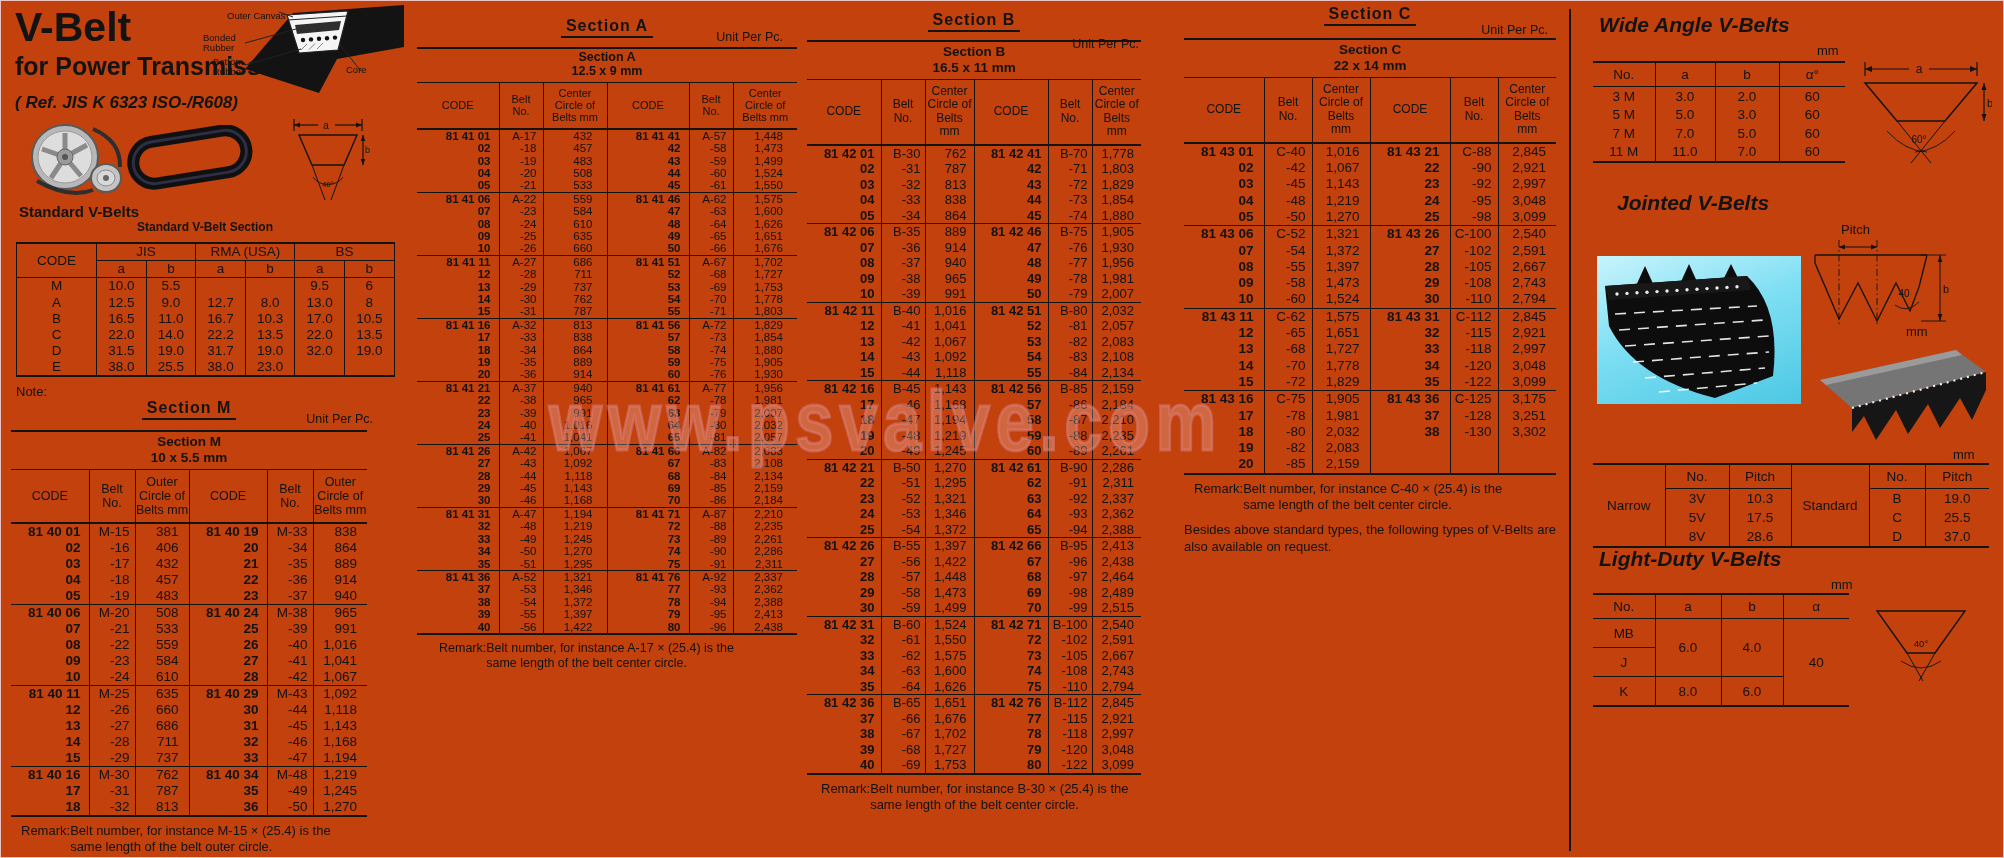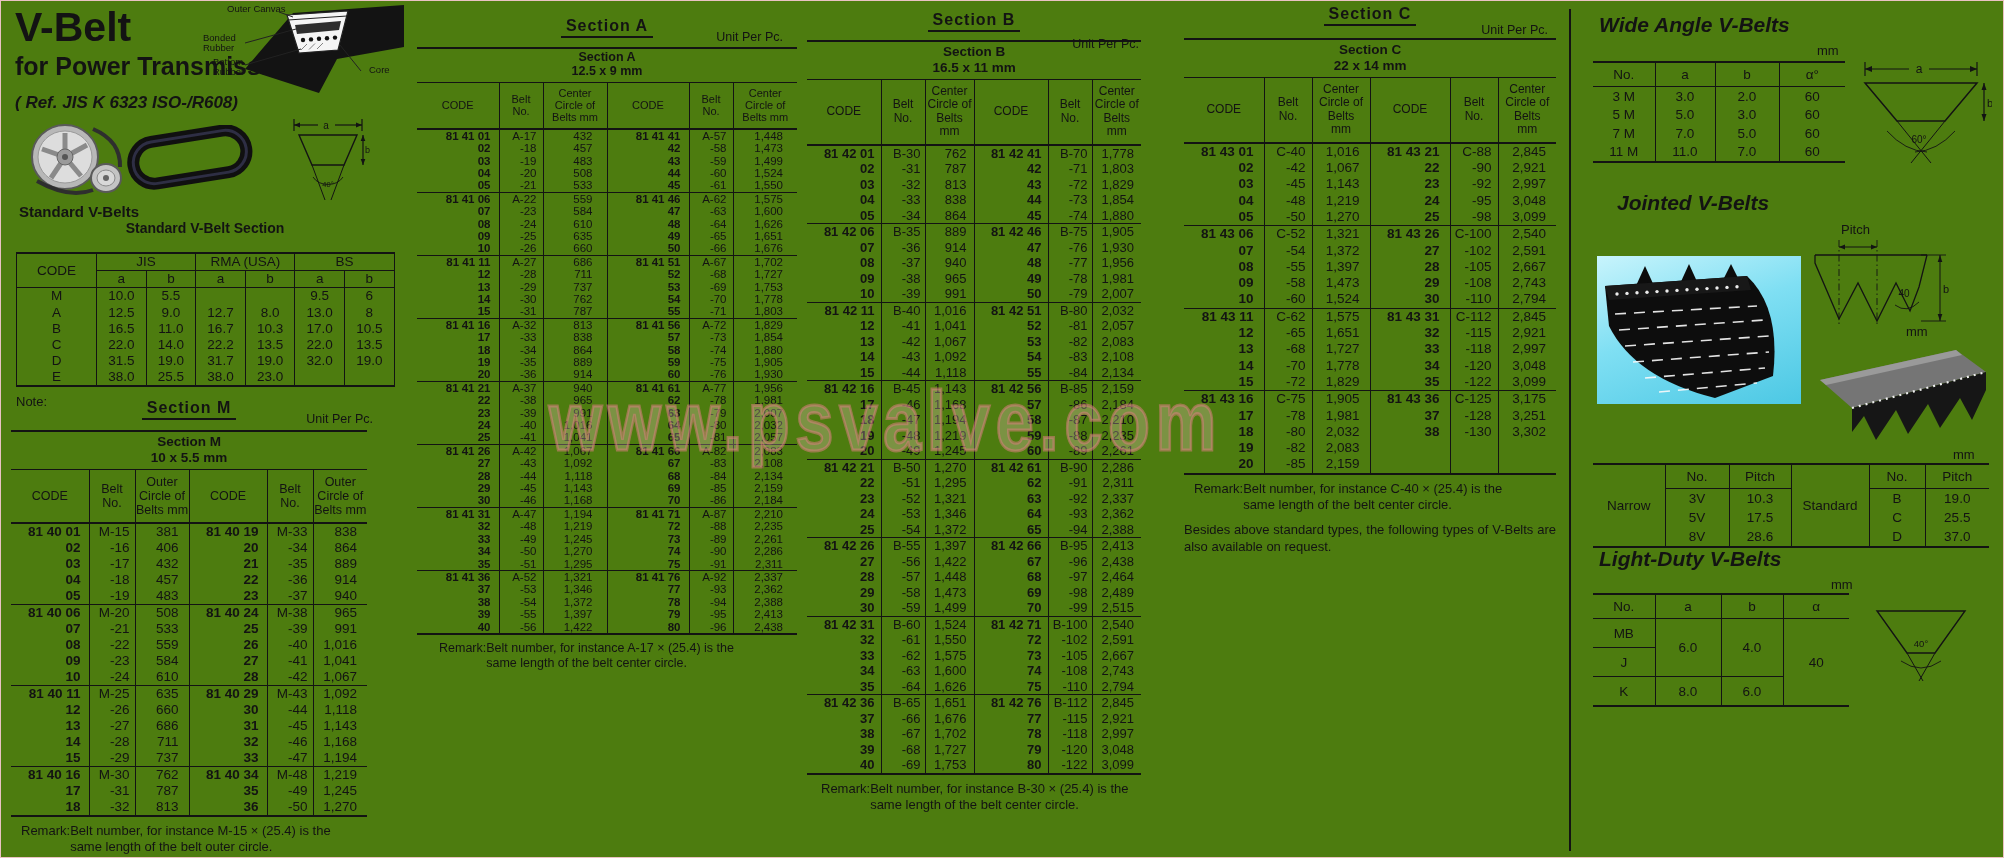--- a/index.html
+++ b/index.html
@@ -1,16 +1,16 @@
 <!DOCTYPE html>
 <html><head>
 <meta charset="utf-8">
 <style>
   html,body{margin:0;padding:0;background:#fff;}
-  #page{position:relative;width:2004px;height:858px;background:#4d7c0f;overflow:hidden;
+  #page{position:relative;width:2004px;height:858px;background:#c2410c;overflow:hidden;
         font-family:"Liberation Sans",sans-serif;color:#131313;border:1px solid #eac2c2;box-sizing:border-box;}
   .abs{position:absolute;}
 
   
   #title-main{font-size:41px;font-weight:bold;letter-spacing:0px;line-height:1.0;}
   #title-sub{font-size:25px;font-weight:bold;margin-top:4px;white-space:nowrap;}
   #title-ref{font-size:17px;font-weight:bold;font-style:italic;margin-top:12px;white-space:nowrap;}
   #std-belts-label{font-size:15px;font-weight:bold;}
 
   
@@ -18,21 +18,21 @@
   .mm-label{font-size:13px;}
   .sec-head{display:block;width:fit-content;margin:0 auto;font-size:16px;font-weight:bold;letter-spacing:1px;
             border-bottom:2px solid #131313;padding:0 5px 1px;}
   .remark{display:flex;font-size:13px;margin-top:6px;line-height:1.22;}
   .remark .rtxt{white-space:pre-line;}
   .besides{font-size:13px;text-align:justify;margin-top:10px;line-height:1.3;}
   .xs-label{position:absolute;font-size:9.5px;line-height:1.08;white-space:pre-line;}
 
   
   #std-wrap{width:378px;}
-  .std-title{text-align:center;font-size:14px;font-weight:bold;margin-bottom:16px;}
+  .std-title{text-align:center;font-size:12px;font-weight:bold;margin-bottom:8px;}
   .std-table{border-collapse:collapse;width:100%;table-layout:fixed;border-top:2px solid #131313;border-bottom:2px solid #131313;}
   .std-table td{border:1px solid #131313;text-align:center;font-size:13.5px;padding:1px 2px;line-height:1.05;}
   .std-table .drow td{border-top:none;border-bottom:none;height:13.5px;}
   .std-note{display:flex;gap:8px;font-size:13px;margin-top:7px;line-height:1.25;}
   .std-note .ntxt{white-space:pre-line;}
 
   
   .belt-table{border-collapse:collapse;width:100%;table-layout:fixed;border-bottom:2.5px solid #131313;}
   .belt-table td{padding:0;overflow:hidden;}
   .belt-table .ttl td{border-top:2.5px solid #131313;border-bottom:1.5px solid #131313;text-align:center;
@@ -107,26 +107,26 @@
         <circle cx="126" cy="35.2" r="2.2" fill="#111"></circle>
       <circle cx="134" cy="34.6" r="2.2" fill="#111"></circle>
       <line x1="100" y1="47" x2="106" y2="41" stroke="#666" stroke-width="0.8"></line>
       <line x1="108" y1="46.5" x2="114" y2="40.5" stroke="#666" stroke-width="0.8"></line>
       <line x1="116" y1="46" x2="122" y2="40" stroke="#666" stroke-width="0.8"></line>
       <line x1="78" y1="9" x2="92" y2="14" stroke="#222" stroke-width="1"></line>
       <line x1="44" y1="40" x2="95" y2="26" stroke="#222" stroke-width="1"></line>
       <line x1="44" y1="62" x2="100" y2="46" stroke="#222" stroke-width="1"></line>
       <line x1="160" y1="68" x2="139" y2="42" stroke="#222" stroke-width="1"></line>
     </svg>
-    <div class="xs-label" style="left:26px;top:1px;">Outer Canvas</div>
+    <div class="xs-label" style="left:26px;top:8px;">Outer Canvas</div>
     <div class="xs-label" style="left:2px;top:30px;">Bonded
 Rubber</div>
     <div class="xs-label" style="left:12px;top:54px;">Bottom
 Rubber</div>
-    <div class="xs-label" style="left:168px;top:62px;">Core</div>
+    <div class="xs-label" style="left:145px;top:62px;">Core</div>
   </div>
 
   <svg class="abs" style="left:28px;top:120px;" width="95" height="80" viewBox="0 0 95 80">
     <ellipse cx="36" cy="36" rx="33" ry="32" fill="#b8b8b8" stroke="#5a5a5a" stroke-width="2"></ellipse>
     <ellipse cx="36" cy="36" rx="27" ry="26" fill="#dddddd" stroke="#9a9a9a" stroke-width="1"></ellipse>
     <line x1="36" y1="36" x2="36" y2="12" stroke="#8a8a8a" stroke-width="5"></line>
     <line x1="36" y1="36" x2="13" y2="28" stroke="#8a8a8a" stroke-width="5"></line>
     <line x1="36" y1="36" x2="22" y2="57" stroke="#8a8a8a" stroke-width="5"></line>
     <line x1="36" y1="36" x2="52" y2="55" stroke="#8a8a8a" stroke-width="5"></line>
     <line x1="36" y1="36" x2="58" y2="24" stroke="#8a8a8a" stroke-width="5"></line>

